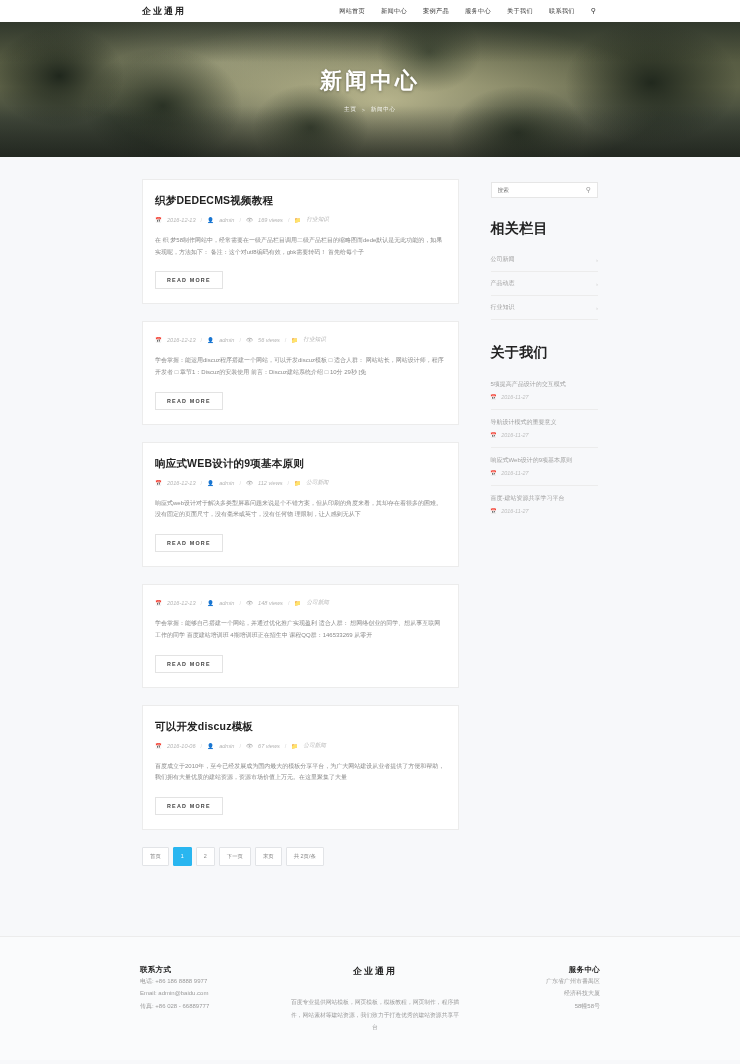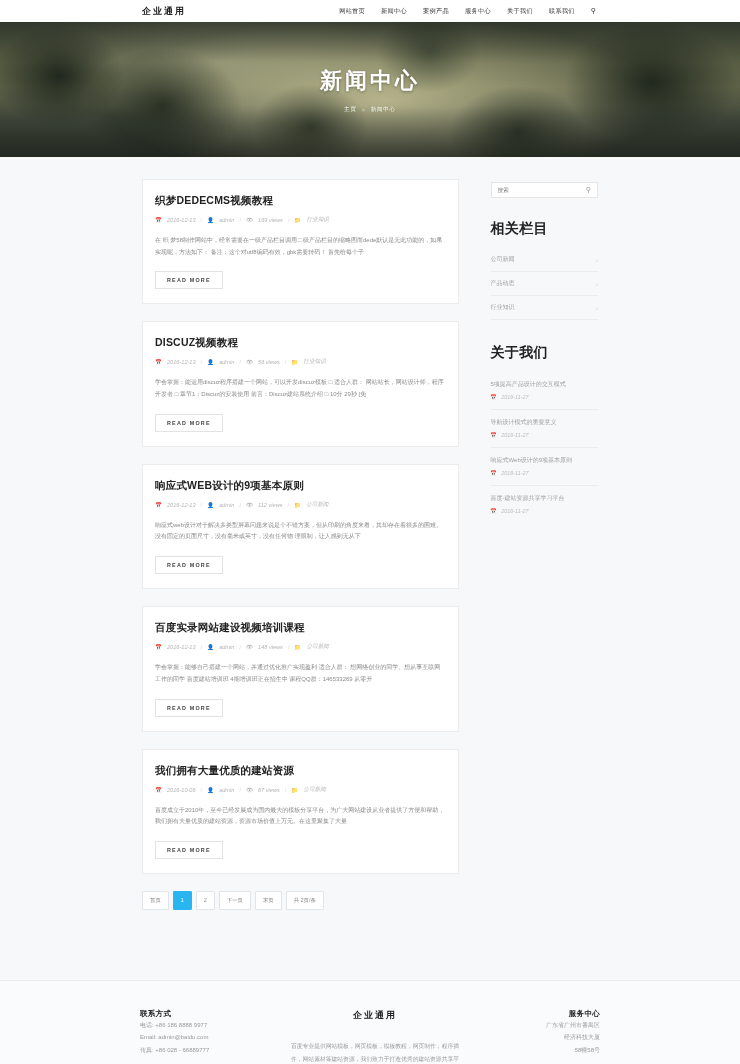--- a/index.html
+++ b/index.html
@@ -183,21 +183,20 @@
             <span>169 views</span>
             <span class="sep">/</span>
             <span class="ico">📁</span>
             <span>行业知识</span>
           </div>
           <div class="excerpt">在 织 梦58制作网站中，经常需要在一级产品栏目调用二级产品栏目的缩略图而dede默认是无此功能的，如果实现呢，方法如下： 备注：这个对utf8编码有效，gbk需要转码！ 首先给每个子</div>
           <div class="readmore">READ MORE</div>
         </div>
 
         <div class="card">
-          <div class="card-title">DISCUZ视频教程</div>
           <div class="meta">
             <span class="ico">📅</span>
             <span>2016-12-13</span>
             <span class="sep">/</span>
             <span class="ico">👤</span>
             <span>admin</span>
             <span class="sep">/</span>
             <span class="ico">👁</span>
             <span>56 views</span>
             <span class="sep">/</span>
@@ -221,40 +220,39 @@
             <span>112 views</span>
             <span class="sep">/</span>
             <span class="ico">📁</span>
             <span>公司新闻</span>
           </div>
           <div class="excerpt">响应式web设计对于解决多类型屏幕问题来说是个不错方案，但从印刷的角度来看，其却存在着很多的困难。没有固定的页面尺寸，没有毫米或英寸，没有任何物 理限制，让人感到无从下</div>
           <div class="readmore">READ MORE</div>
         </div>
 
         <div class="card">
-          <div class="card-title">百度实录网站建设视频培训课程</div>
           <div class="meta">
             <span class="ico">📅</span>
             <span>2016-12-13</span>
             <span class="sep">/</span>
             <span class="ico">👤</span>
             <span>admin</span>
             <span class="sep">/</span>
             <span class="ico">👁</span>
             <span>148 views</span>
             <span class="sep">/</span>
             <span class="ico">📁</span>
             <span>公司新闻</span>
           </div>
           <div class="excerpt">学会掌握：能够自己搭建一个网站，并通过优化推广实现盈利 适合人群： 想网络创业的同学、想从事互联网工作的同学 百度建站培训班 4期培训班正在招生中 课程QQ群：146533269 从零开</div>
           <div class="readmore">READ MORE</div>
         </div>
 
         <div class="card">
-          <div class="card-title">我们拥有大量优质的建站资源</div>
+          <div class="card-title">可以开发discuz模板</div>
           <div class="meta">
             <span class="ico">📅</span>
             <span>2016-10-06</span>
             <span class="sep">/</span>
             <span class="ico">👤</span>
             <span>admin</span>
             <span class="sep">/</span>
             <span class="ico">👁</span>
             <span>67 views</span>
             <span class="sep">/</span>

